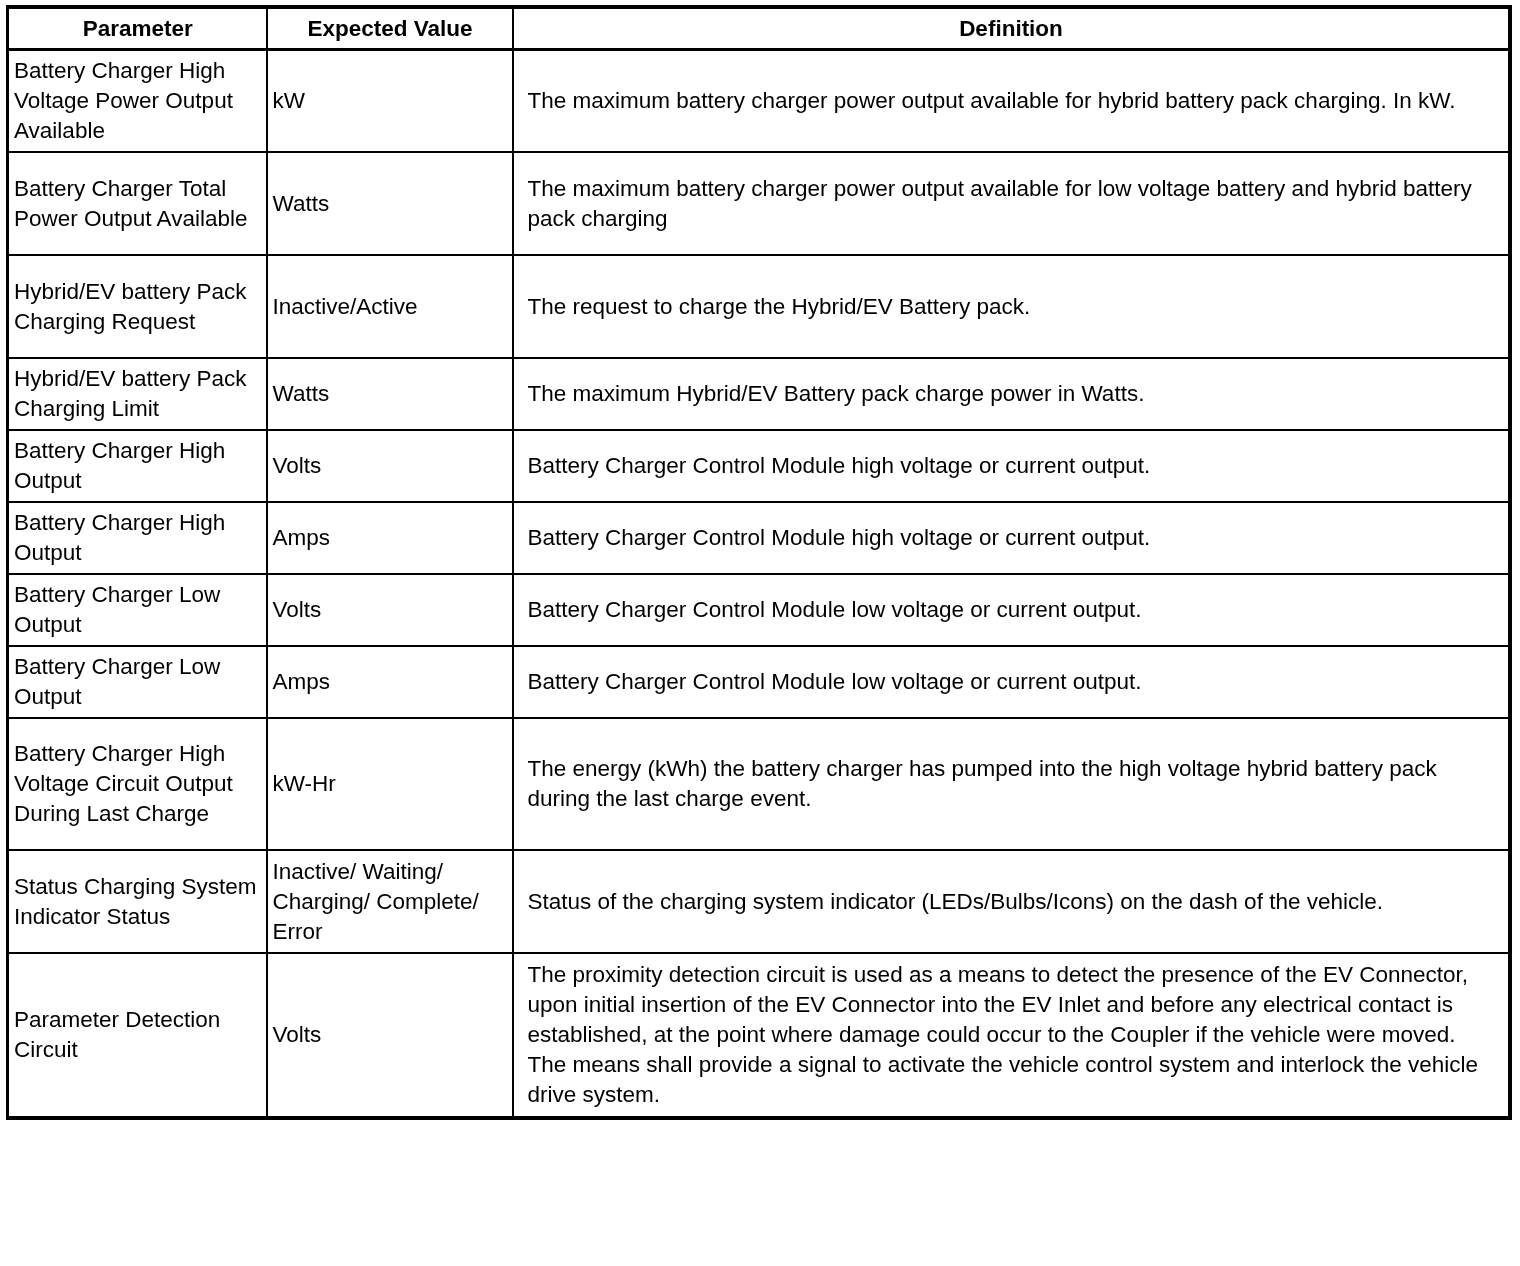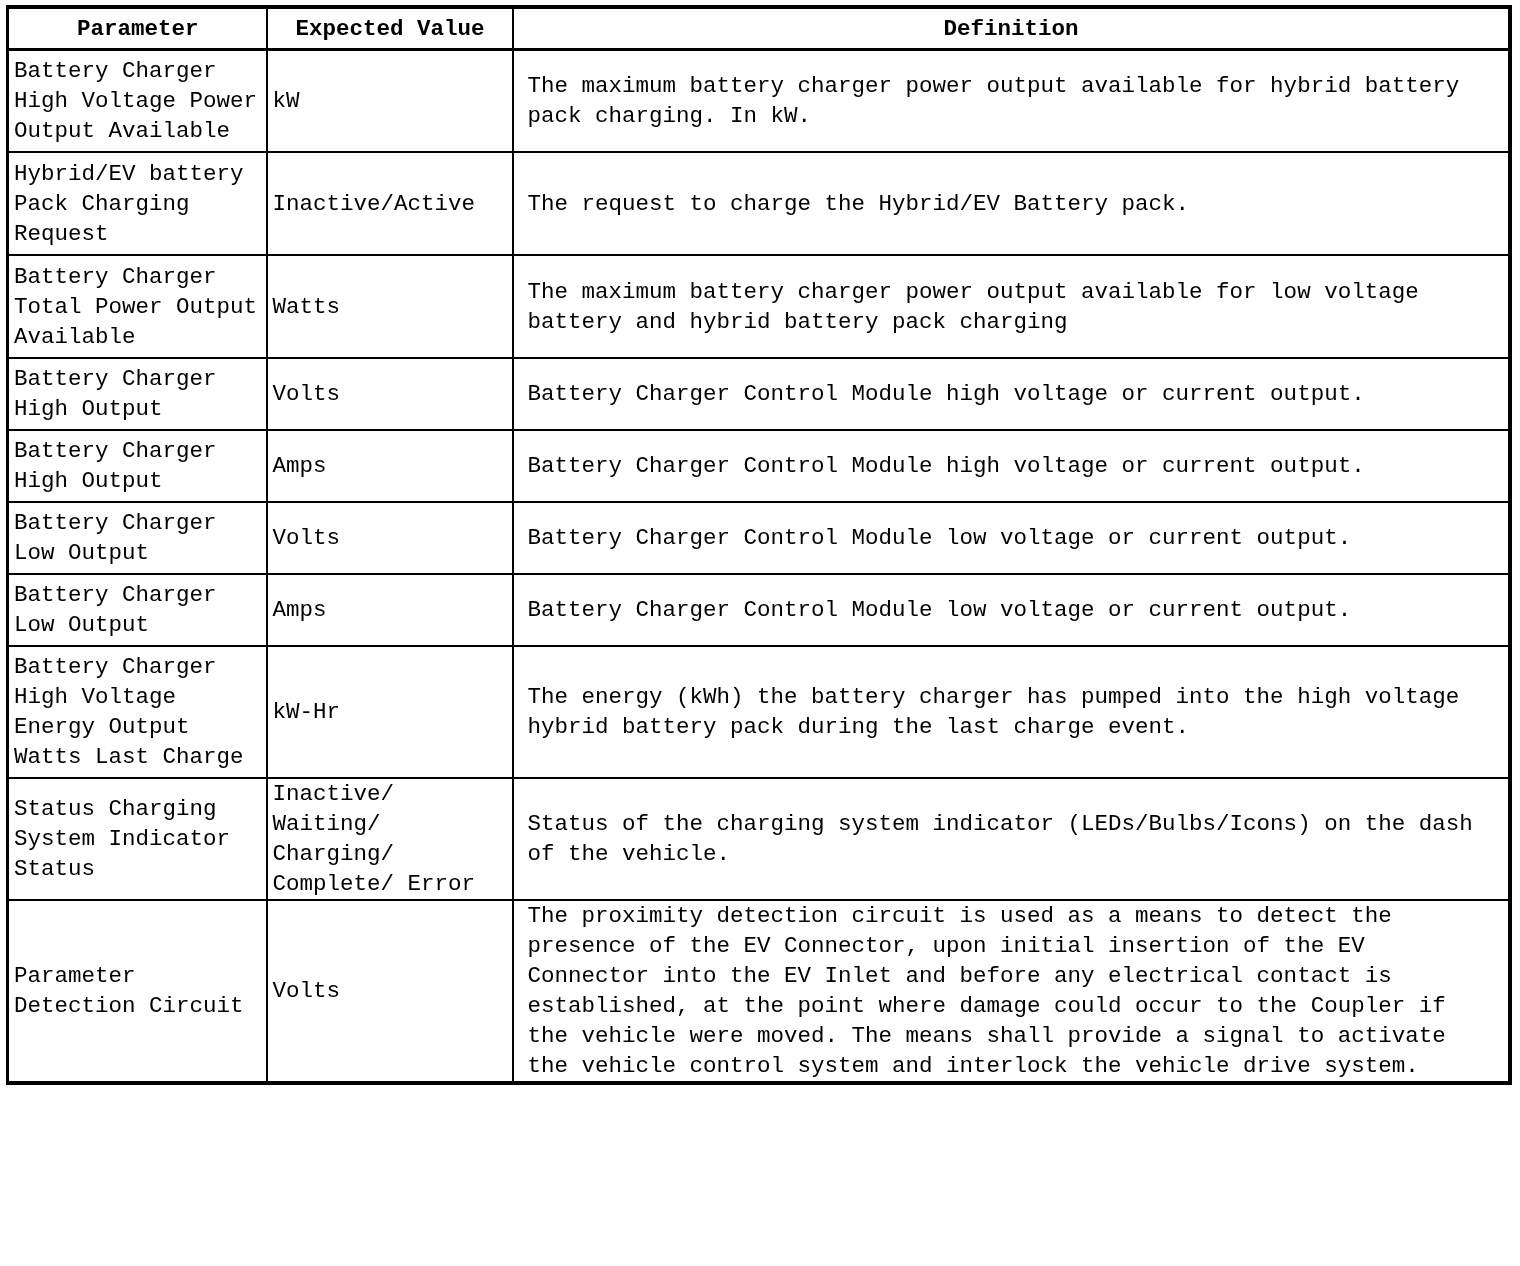--- a/index.html
+++ b/index.html
@@ -17,21 +17,20 @@
     }
     .doc-table {
       position: absolute;
       left: 6px;
       top: 5px;
       width: 1502px;
       border-collapse: collapse;
       table-layout: fixed;
       border: 4px solid #000;
       border-left-width: 3px;
-      font-family: Liberation Mono, monospace;
     }
     .doc-table col.c1 { width: 259px; }
     .doc-table col.c2 { width: 246px; }
     .doc-table col.c3 { width: 997px; }
     .doc-table th, .doc-table td {
       border: 2px solid #000;
       vertical-align: middle;
       font-size: 22.5px;
       line-height: 30px;
       padding: 0 4px 0 5px;
@@ -72,28 +71,33 @@
       <th>Definition</th>
     </tr>
   </thead>
   <tbody>
     <tr class="h102">
       <td>Battery Charger High Voltage Power Output Available</td>
       <td>kW</td>
       <td class="def">The maximum battery charger power output available for hybrid battery pack charging. In kW.</td>
     </tr>
     <tr class="h103">
+      <td>Battery Charger Total Power Output Available</td>
+      <td>Watts</td>
+      <td class="def">The maximum battery charger power output available for low voltage battery and hybrid battery pack charging</td>
+    </tr>
+    <tr class="h103">
       <td>Hybrid/EV battery Pack Charging Request</td>
       <td>Inactive/Active</td>
       <td class="def">The request to charge the Hybrid/EV Battery pack.</td>
     </tr>
-    <tr class="h103">
-      <td>Battery Charger Total Power Output Available</td>
+    <tr class="h72">
+      <td>Hybrid/EV battery Pack Charging Limit</td>
       <td>Watts</td>
-      <td class="def">The maximum battery charger power output available for low voltage battery and hybrid battery pack charging</td>
+      <td class="def">The maximum Hybrid/EV Battery pack charge power in Watts.</td>
     </tr>
     <tr class="h72">
       <td>Battery Charger High Output</td>
       <td>Volts</td>
       <td class="def">Battery Charger Control Module high voltage or current output.</td>
     </tr>
     <tr class="h72">
       <td>Battery Charger High Output</td>
       <td>Amps</td>
       <td class="def">Battery Charger Control Module high voltage or current output.</td>
@@ -102,21 +106,21 @@
       <td>Battery Charger Low Output</td>
       <td>Volts</td>
       <td class="def">Battery Charger Control Module low voltage or current output.</td>
     </tr>
     <tr class="h72">
       <td>Battery Charger Low Output</td>
       <td>Amps</td>
       <td class="def">Battery Charger Control Module low voltage or current output.</td>
     </tr>
     <tr class="h132">
-      <td>Battery Charger High Voltage Energy Output Watts Last Charge</td>
+      <td>Battery Charger High Voltage Circuit Output During Last Charge</td>
       <td>kW-Hr</td>
       <td class="def">The energy (kWh) the battery charger has pumped into the high voltage hybrid battery pack during the last charge event.</td>
     </tr>
     <tr class="h103">
       <td>Status Charging System Indicator Status</td>
       <td>Inactive/ Waiting/ Charging/ Complete/ Error</td>
       <td class="def">Status of the charging system indicator (LEDs/Bulbs/Icons) on the dash of the vehicle.</td>
     </tr>
     <tr class="h164">
       <td>Parameter Detection Circuit</td>

